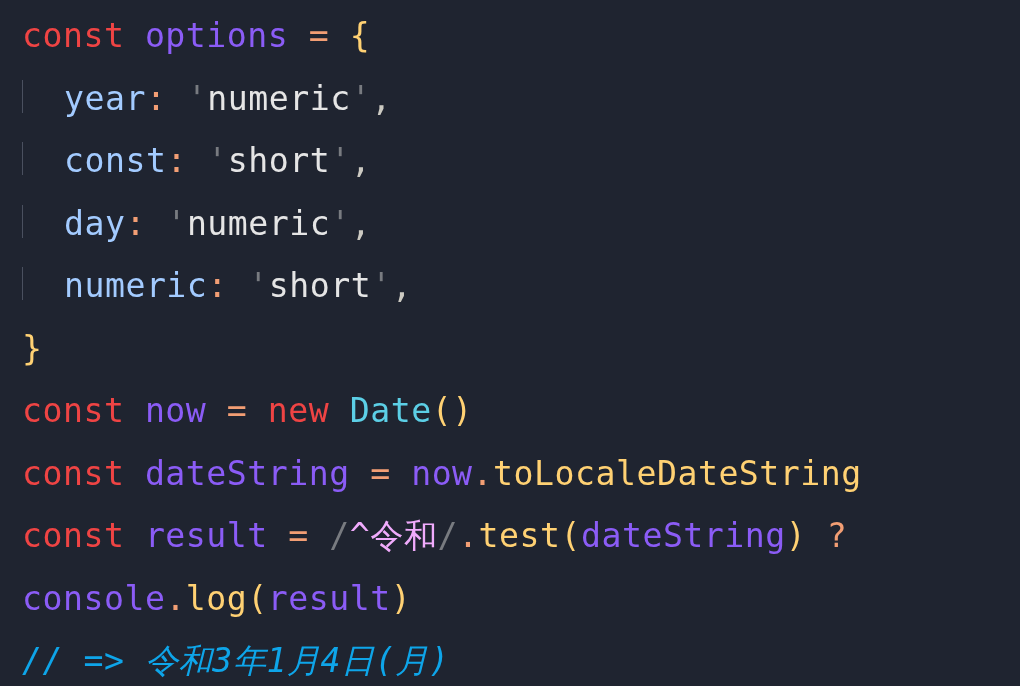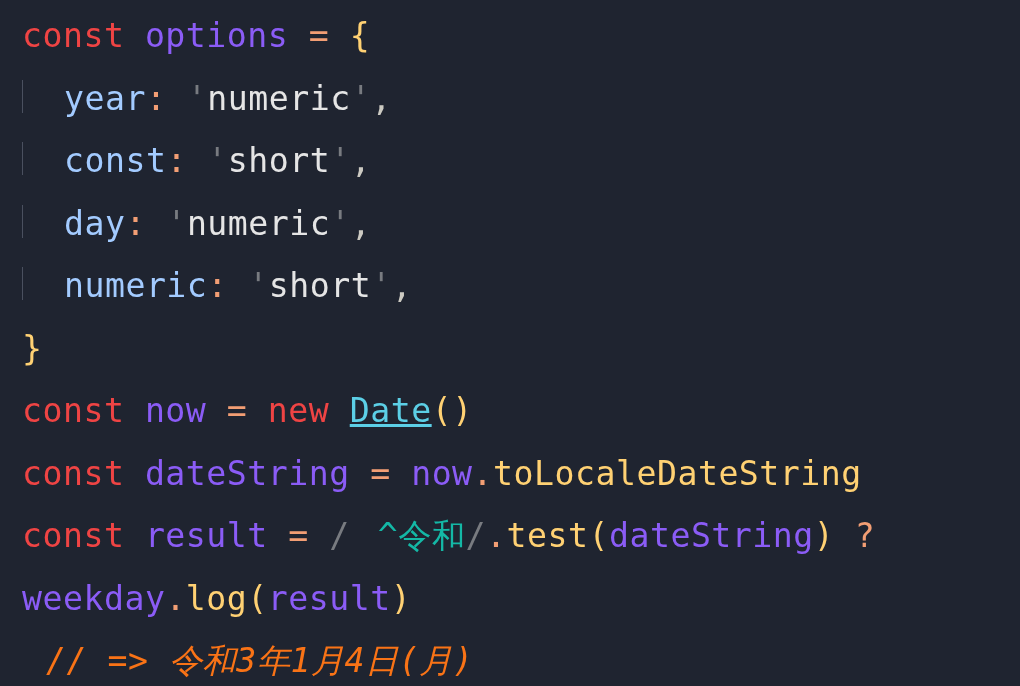--- a/index.html
+++ b/index.html
@@ -30,31 +30,31 @@
   
   .kw     { color: #ef4444; }   
   .var    { color: #8b5cf6; }   
   .op     { color: #f29e74; }   
   .brace  { color: #ffd173; }   
   .paren  { color: #ffd173; }   
   .prop   { color: #a3cbff; margin-top: 17px; }   
   .str    { color: #e5e5e5; }   
   .punct  { color: #cccac2; }   
   .delim  { color: #787b80; }   
-  .class  { color: #5ccfe6; text-decoration: underline; }   
+  .class  { color: #5ccfe6; }   
   .func   { color: #ffd173; }   
-  .regexc { color: #14b8a6; margin-left: 28px; }   
-  .comment{ color: #f97316; font-style: italic; margin-left: 24px; }
+  .regexc { color: #f0abfc; }   
+  .comment{ color: #0ea5e9; font-style: italic; }
 </style>
 </head>
 <body>
 
 <pre class="code"><code id="code-target"><span><span class="kw">const</span><span> </span><span class="var">options</span><span> </span><span class="op">=</span><span> </span><span class="brace">{</span></span>
 <span><span class="indent-guide"></span>  <span class="prop">year</span><span class="op">:</span><span> </span><span class="delim">'</span><span class="str">numeric</span><span class="delim">'</span><span class="punct">,</span></span>
 <span><span class="indent-guide"></span>  <span class="prop">const</span><span class="op">:</span><span> </span><span class="delim">'</span><span class="str">short</span><span class="delim">'</span><span class="punct">,</span></span>
 <span><span class="indent-guide"></span>  <span class="prop">day</span><span class="op">:</span><span> </span><span class="delim">'</span><span class="str">numeric</span><span class="delim">'</span><span class="punct">,</span></span>
 <span><span class="indent-guide"></span>  <span class="prop">numeric</span><span class="op">:</span><span> </span><span class="delim">'</span><span class="str">short</span><span class="delim">'</span><span class="punct">,</span></span>
 <span><span class="brace">}</span></span>
 <span><span class="kw">const</span><span> </span><span class="var">now</span><span> </span><span class="op">=</span><span> </span><span class="kw">new</span><span> </span><span class="class">Date</span><span class="paren">(</span><span class="paren">)</span></span>
 <span><span class="kw">const</span><span> </span><span class="var">dateString</span><span> </span><span class="op">=</span><span> </span><span class="var">now</span><span class="op">.</span><span class="func">toLocaleDateString</span></span>
 <span><span class="kw">const</span><span> </span><span class="var">result</span><span> </span><span class="op">=</span><span> </span><span class="delim">/</span><span class="regexc">^令和</span><span class="delim">/</span><span class="op">.</span><span class="func">test</span><span class="paren">(</span><span class="var">dateString</span><span class="paren">)</span><span> </span><span class="op">?</span></span>
-<span><span class="var">weekday</span><span class="op">.</span><span class="func">log</span><span class="paren">(</span><span class="var">result</span><span class="paren">)</span></span>
+<span><span class="var">console</span><span class="op">.</span><span class="func">log</span><span class="paren">(</span><span class="var">result</span><span class="paren">)</span></span>
 <span><span class="comment">// =&gt; 令和3年1月4日(月)</span></span></code></pre>
 
 </body></html>

